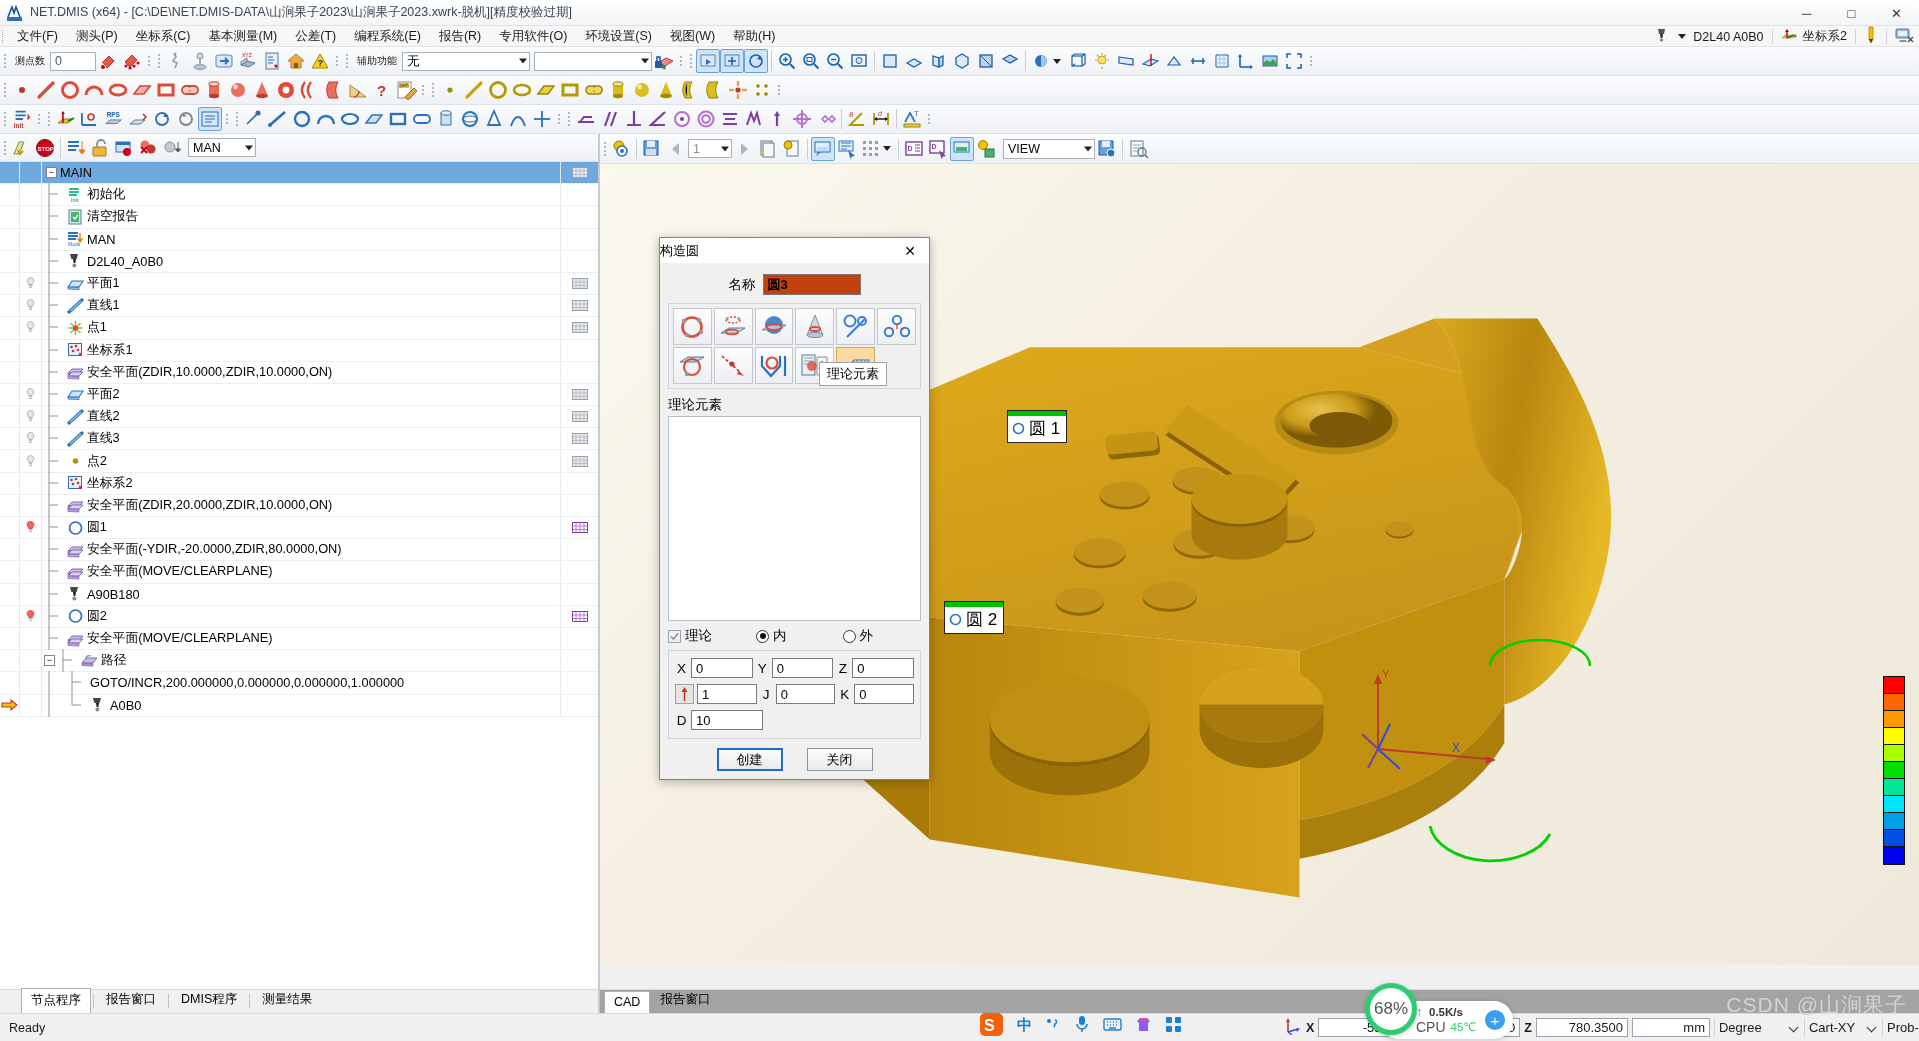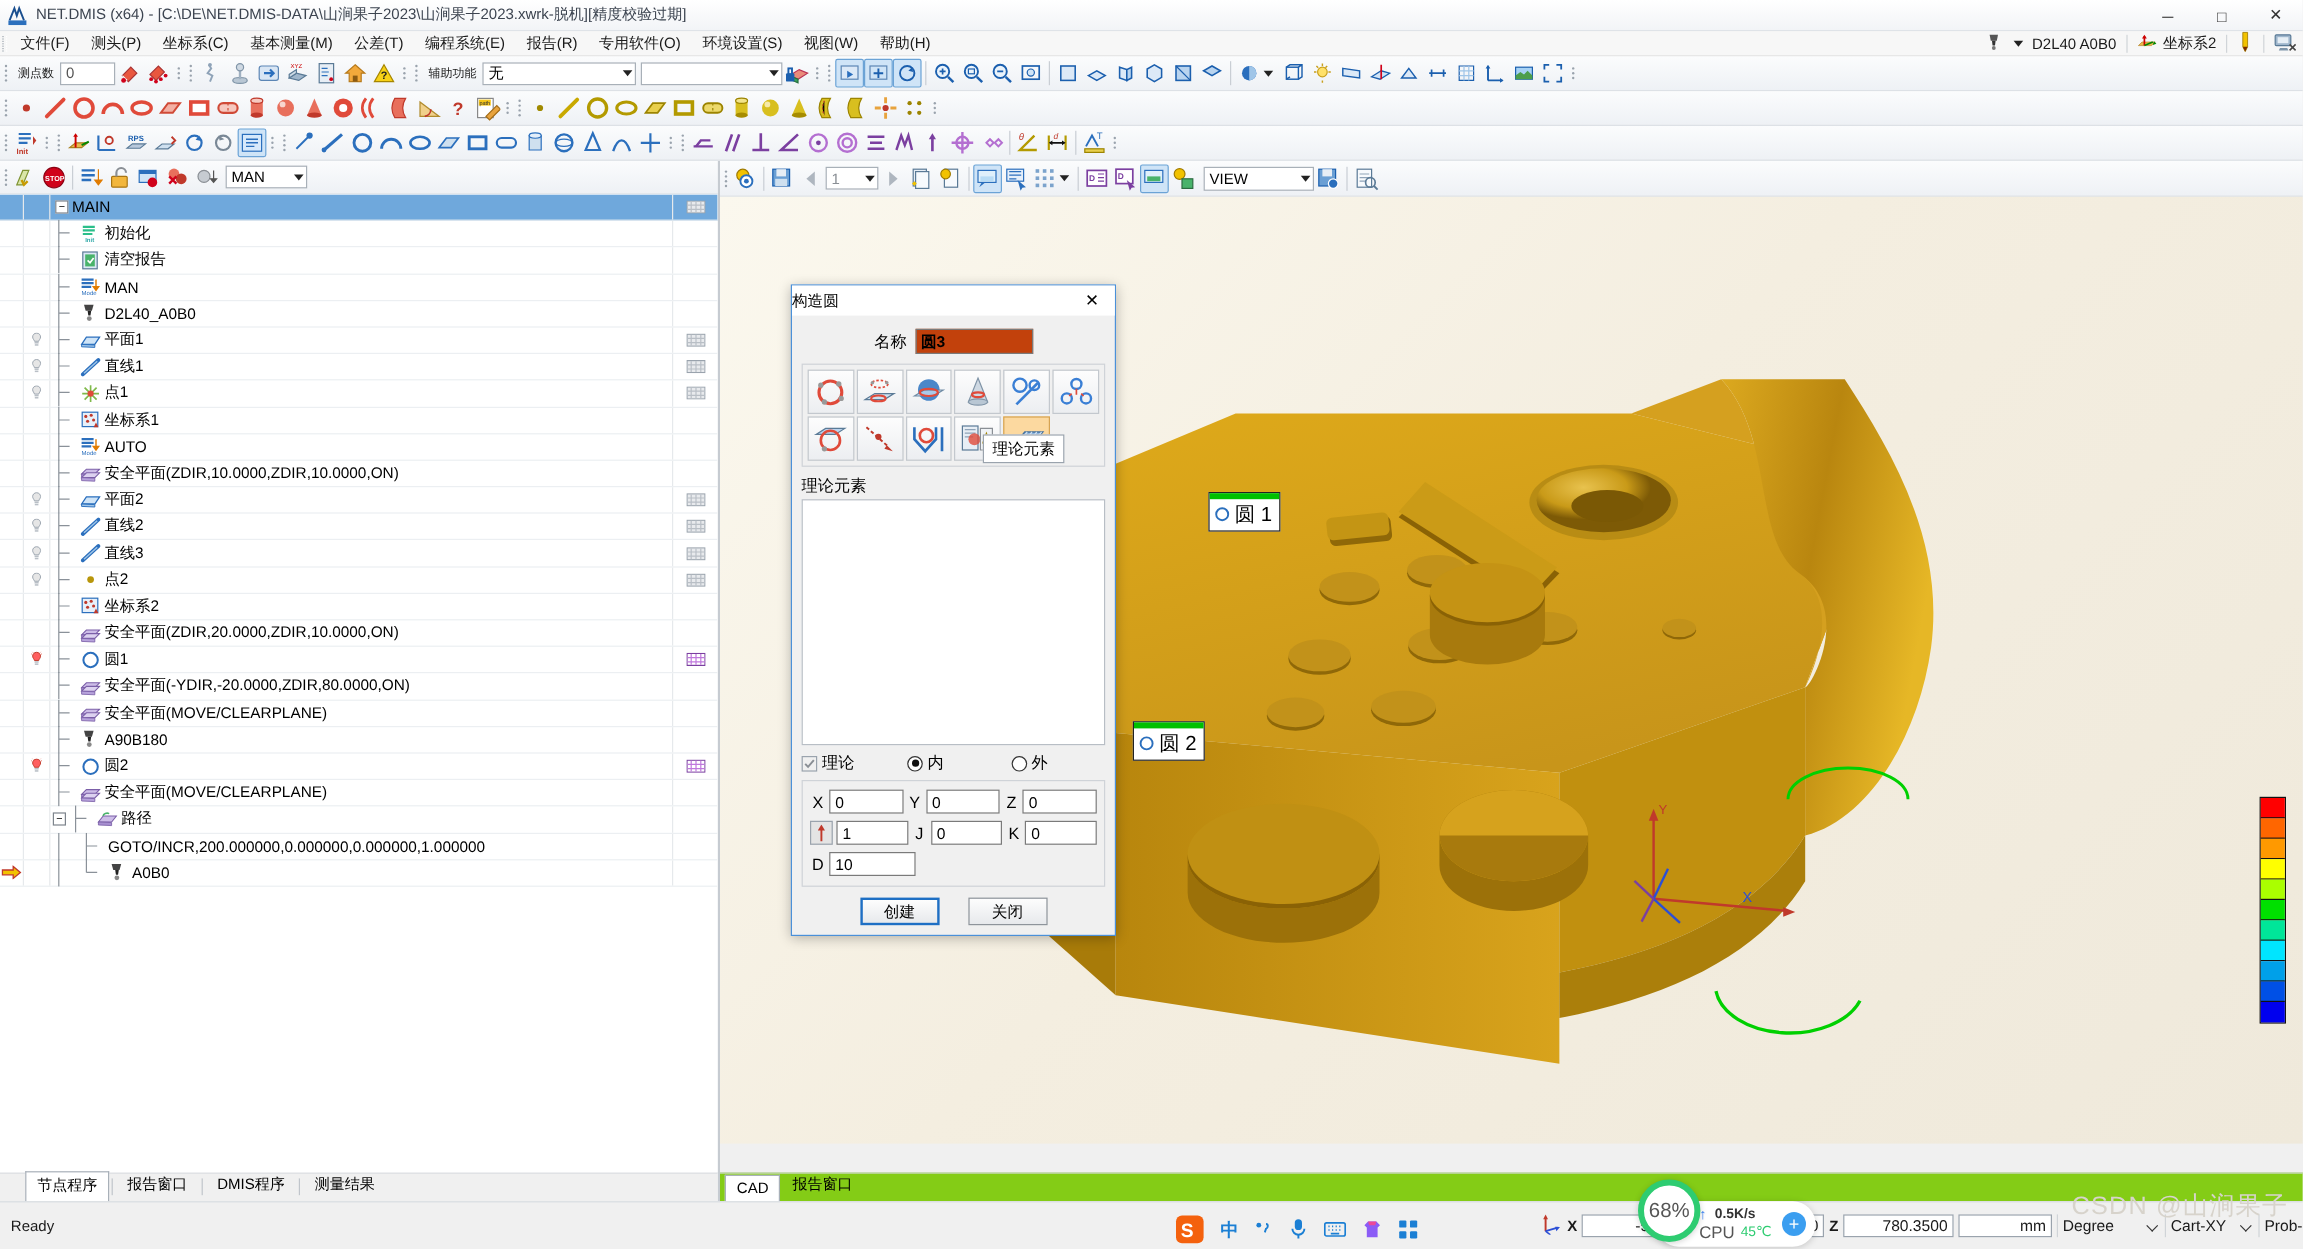--- a/index.html
+++ b/index.html
@@ -76,24 +76,24 @@
   .bottom-tabs { height:24px; background:#f0f0f0; display:flex; align-items:flex-end; padding-left:21px; border-top:1px solid #d6dade;}
   .btab { padding:3px 9px 4px; font-size:12.5px; color:#000; border:1px solid transparent; background:transparent;}
   .btab.active { background:#fff; border:1px solid #a8b0b8; border-bottom-color:#fff; position:relative; top:1px;}
   .btab-sep { width:1px; height:14px; background:#c0c5cb; margin:0 2px 5px;}
 
   
   .rightpane { flex:1; display:flex; flex-direction:column; min-width:0; background:#f0f0f0;}
   .cad-toolbar { height:30px; background:linear-gradient(#fbfcfd,#eef1f5); border-bottom:1px solid #dde1e6; display:flex; align-items:center;}
   .cad-view { flex:1; position:relative; overflow:hidden;
      background:linear-gradient(135deg,#fbf8ee 0%,#f4eee0 45%,#efe9db 100%);}
-  .cad-tabs { height:24px; background:#84cc16; display:flex; align-items:flex-end; padding-left:4px; border-top:1px solid #d6dade;margin-top:24px;}
+  .cad-tabs { height:24px; background:#a3a3a3; display:flex; align-items:flex-end; padding-left:4px; border-top:1px solid #d6dade;margin-top:24px;}
 
   
-  .statusbar { height:40px; background:#f0f0f0; border-top:1px solid #d8dce0; display:flex; align-items:center; font-size:12.5px; color:#1a1a1a; position:relative;}
+  .statusbar { height:28px; background:#f0f0f0; border-top:1px solid #d8dce0; display:flex; align-items:center; font-size:12.5px; color:#1a1a1a; position:relative;}
   .sb-field { height:19px; border:1px solid #9aa3ad; background:#fff; display:flex; align-items:center; padding:0 4px; font-size:13px; }
   .sb-combo { height:19px; display:flex; align-items:center; padding:0 14px 0 4px; position:relative; font-size:13px; border-left:1px solid #d0d4d8;}
   .sb-combo .chev { position:absolute; right:3px; top:6px; width:7px;height:7px;border-right:1.4px solid #333;border-bottom:1.4px solid #333;transform:rotate(45deg);}
 
   
   .dialog {
     position:absolute; left:659px; top:237px; width:271px; height:543px;
     background:#f0f0f0; border:1px solid #4a90d9; box-shadow:0 2px 10px rgba(0,0,0,.28);
     display:flex; flex-direction:column; z-index:60;
   }
@@ -1226,40 +1226,20 @@
             <div class="c-mark"></div>
             <div class="c-bulb"></div>
             <div class="c-main">
               <span class="tr-indent">
                 <svg width="18" height="23" viewBox="0 0 18 23">
                   <path d="M4 0v23M4 11h9" stroke="#8a9199" stroke-width="1"></path>
                 </svg>
               </span>
               <span class="tr-ico">
                 <svg width="17" height="16" viewBox="0 0 17 16">
-                  <path d="M1 2h10M1 5h10M1 8h8" stroke="#2b6fbd" stroke-width="1.8"></path>
-                  <path d="M13 2v7M13 11l-2.2-3h4.4z" fill="#e07b00" stroke="#e07b00" stroke-width="1.2"></path>
-                  <text x="1" y="15" font-size="5" fill="#2b6fbd">Mode</text>
-                </svg>
-              </span>
-              <span class="tr-txt">AUTO</span>
-            </div>
-            <div class="c-right"></div>
-          </div>
-          <div class="trow">
-            <div class="c-mark"></div>
-            <div class="c-bulb"></div>
-            <div class="c-main">
-              <span class="tr-indent">
-                <svg width="18" height="23" viewBox="0 0 18 23">
-                  <path d="M4 0v23M4 11h9" stroke="#8a9199" stroke-width="1"></path>
-                </svg>
-              </span>
-              <span class="tr-ico">
-                <svg width="17" height="16" viewBox="0 0 17 16">
                   <path d="M1 9l4-4h11l-4 4z" fill="#cdbde8" stroke="#7b5fa8" stroke-width=".9"></path>
                   <path d="M1 9v2.5l11 .5V9.5z" fill="#a78fd0" stroke="#7b5fa8" stroke-width=".7"></path>
                   <path d="M1 12l4-4h11l-4 4z" fill="#dcd2f0" stroke="#7b5fa8" stroke-width=".9"></path>
                   <path d="M1 12v2.5l11 .5V12.5z" fill="#b7a3dc" stroke="#7b5fa8" stroke-width=".7"></path>
                 </svg>
               </span>
               <span class="tr-txt">安全平面(ZDIR,10.0000,ZDIR,10.0000,ON)</span>
             </div>
             <div class="c-right"></div>
           </div>

